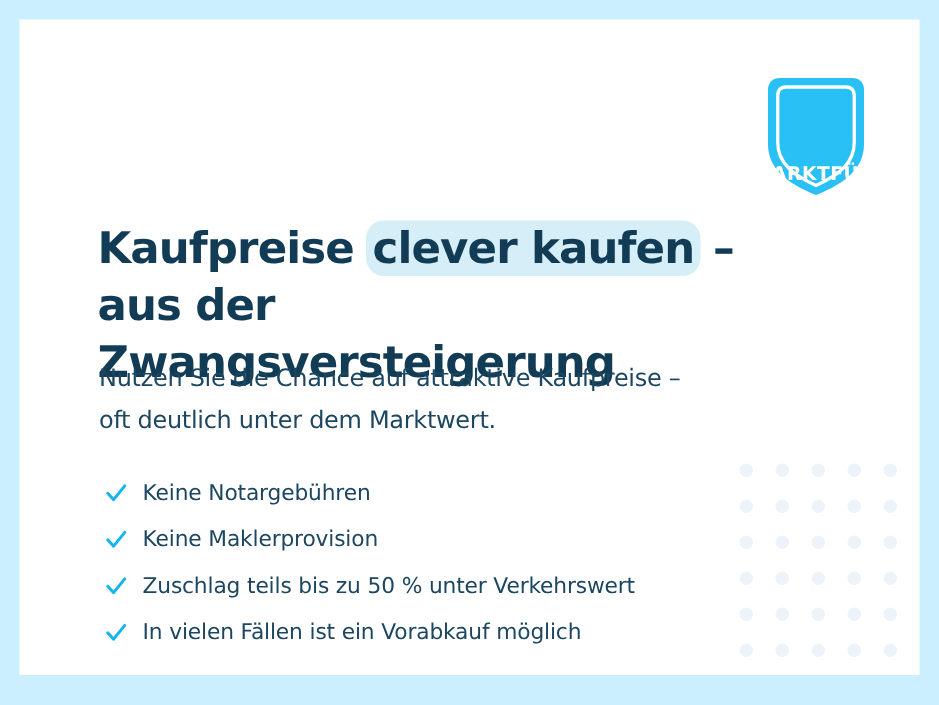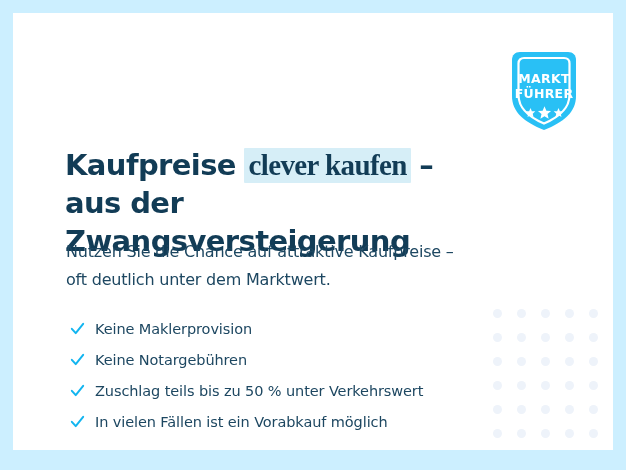--- a/index.html
+++ b/index.html
@@ -84,25 +84,25 @@
   .badge {
     position: absolute;
     left: 489px;
     top: 33px;
     width: 84px;
     height: 88px;
   }
   .badge-text-wrap {
     position: absolute;
     left: 0;
-    top: 6px;
+    top: 16px;
     width: 84px;
     height: 88px;
     display: flex;
-    flex-direction: column;
+    flex-direction: row;
     align-items: center;
     justify-content: flex-start;
     padding-top: 19px;
     box-sizing: border-box;
     pointer-events: none;
   }
   .badge-line {
     font-family: "DejaVu Sans", sans-serif;
     font-size: 12.5px;
     font-weight: bold;
@@ -127,22 +127,21 @@
     font-size: 29px;
     font-weight: bold;
     color: #123c56;
     line-height: 38px;
     letter-spacing: -0.6px;
   }
   .hl-mark {
     background: #d6eef7;
     padding: 1px 4px 2px 4px;
     margin: 0 -1px;
-    border-radius: 1px;
-    font-family: Liberation Serif, serif;
+    border-radius: 12px;
   }
 
   
   .subhead {
     position: absolute;
     left: 53px;
     top: 225px;
     width: 480px;
     font-family: "DejaVu Sans", sans-serif;
     font-size: 16px;
@@ -249,36 +248,36 @@
     <span>oft deutlich unter dem Marktwert.</span>
   </div>
 
   <div class="benefits" id="benefits-list">
       <div class="benefit-row">
         <span class="benefit-check">
           <svg width="17" height="17" viewBox="0 0 24 24" fill="none" stroke="#12b5f0" stroke-width="2.8" stroke-linecap="round" stroke-linejoin="round">
             <polyline points="4,12.5 9.5,18.5 20,5.5"></polyline>
           </svg>
         </span>
+        <span class="benefit-label">Keine Notargebühren</span>
+      </div>
+      <div class="benefit-row">
+        <span class="benefit-check">
+          <svg width="17" height="17" viewBox="0 0 24 24" fill="none" stroke="#12b5f0" stroke-width="2.8" stroke-linecap="round" stroke-linejoin="round">
+            <polyline points="4,12.5 9.5,18.5 20,5.5"></polyline>
+          </svg>
+        </span>
         <span class="benefit-label">Keine Maklerprovision</span>
       </div>
       <div class="benefit-row">
         <span class="benefit-check">
           <svg width="17" height="17" viewBox="0 0 24 24" fill="none" stroke="#12b5f0" stroke-width="2.8" stroke-linecap="round" stroke-linejoin="round">
             <polyline points="4,12.5 9.5,18.5 20,5.5"></polyline>
           </svg>
         </span>
-        <span class="benefit-label">Keine Notargebühren</span>
-      </div>
-      <div class="benefit-row">
-        <span class="benefit-check">
-          <svg width="17" height="17" viewBox="0 0 24 24" fill="none" stroke="#12b5f0" stroke-width="2.8" stroke-linecap="round" stroke-linejoin="round">
-            <polyline points="4,12.5 9.5,18.5 20,5.5"></polyline>
-          </svg>
-        </span>
         <span class="benefit-label">Zuschlag teils bis zu 50 % unter Verkehrswert</span>
       </div>
       <div class="benefit-row">
         <span class="benefit-check">
           <svg width="17" height="17" viewBox="0 0 24 24" fill="none" stroke="#12b5f0" stroke-width="2.8" stroke-linecap="round" stroke-linejoin="round">
             <polyline points="4,12.5 9.5,18.5 20,5.5"></polyline>
           </svg>
         </span>
         <span class="benefit-label">In vielen Fällen ist ein Vorabkauf möglich</span>
       </div>

